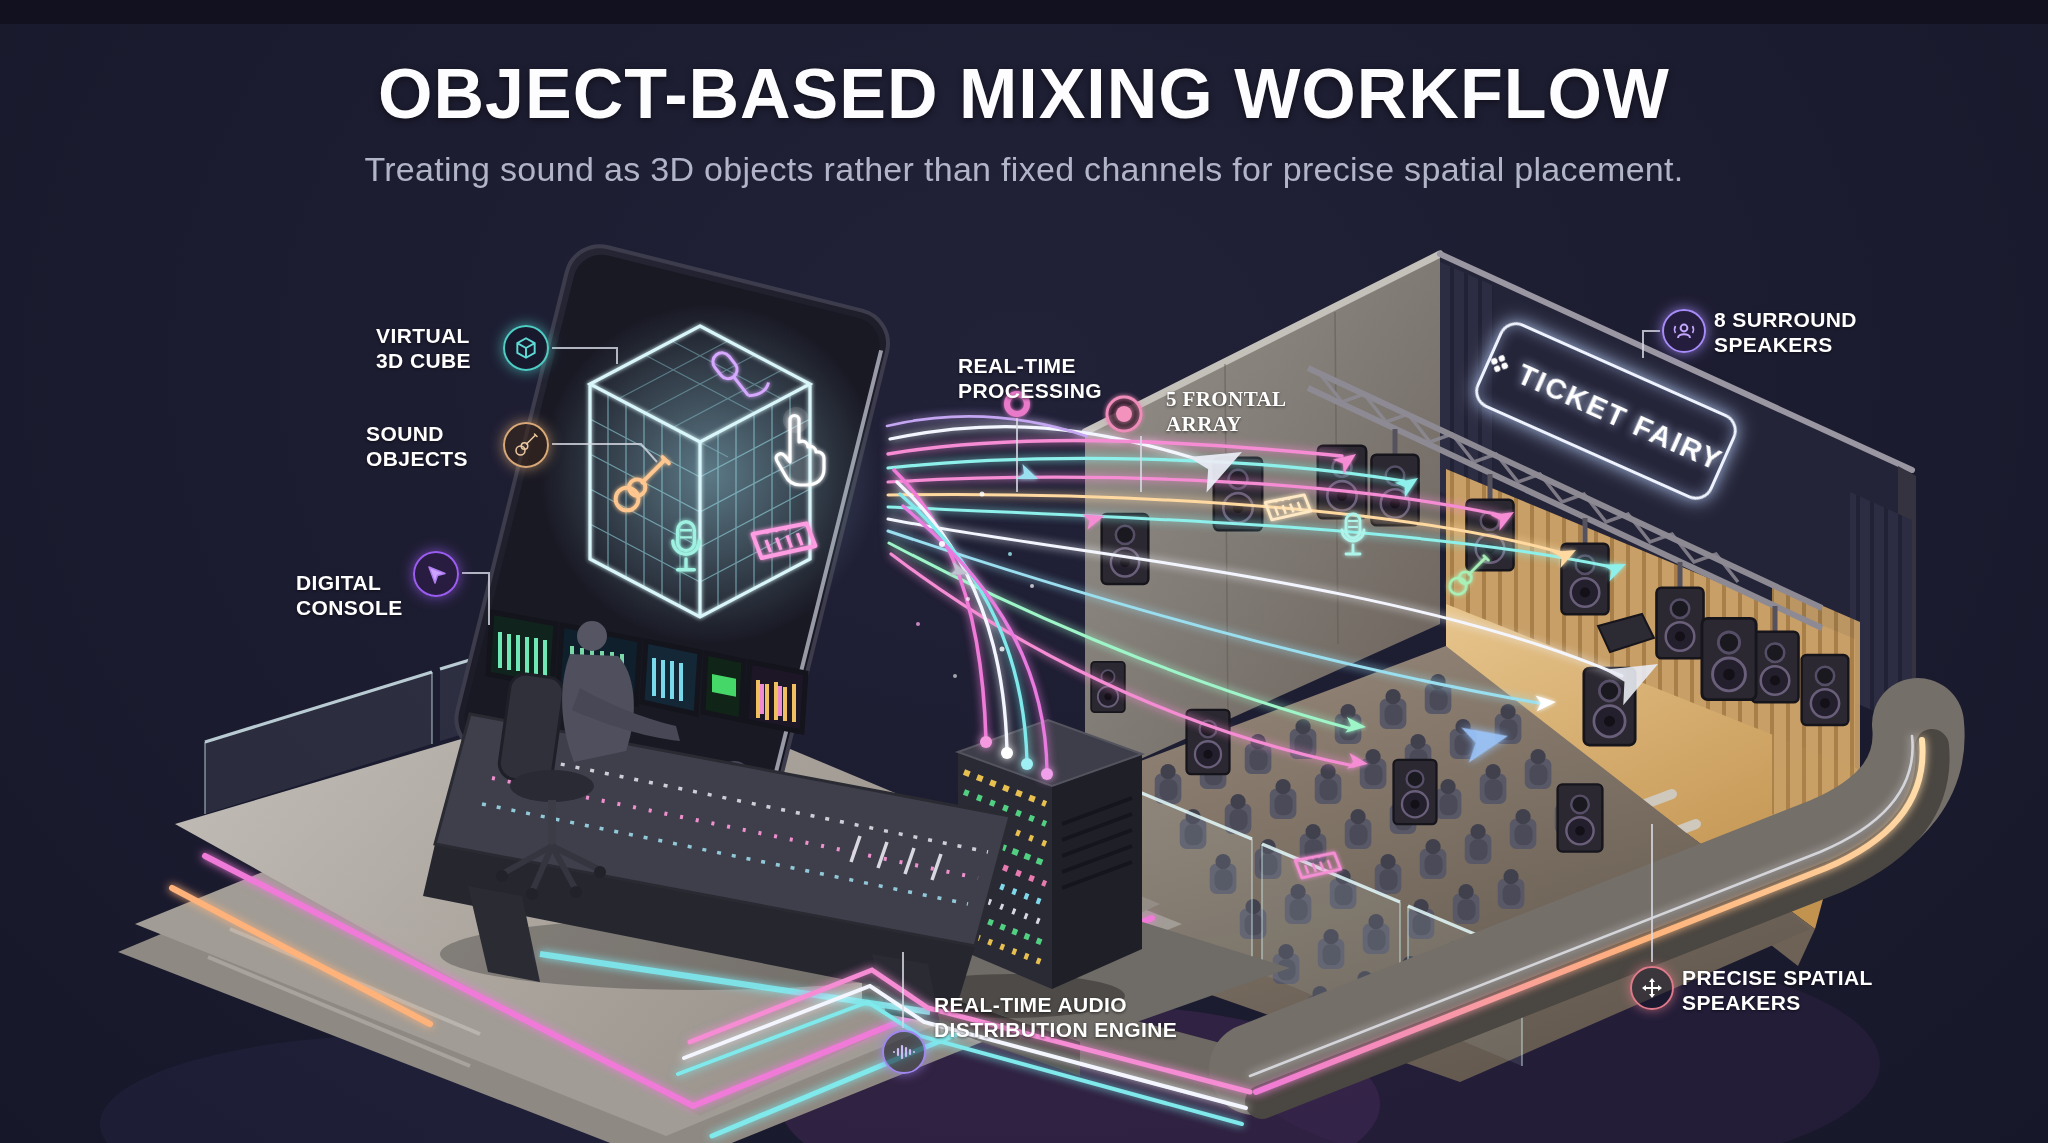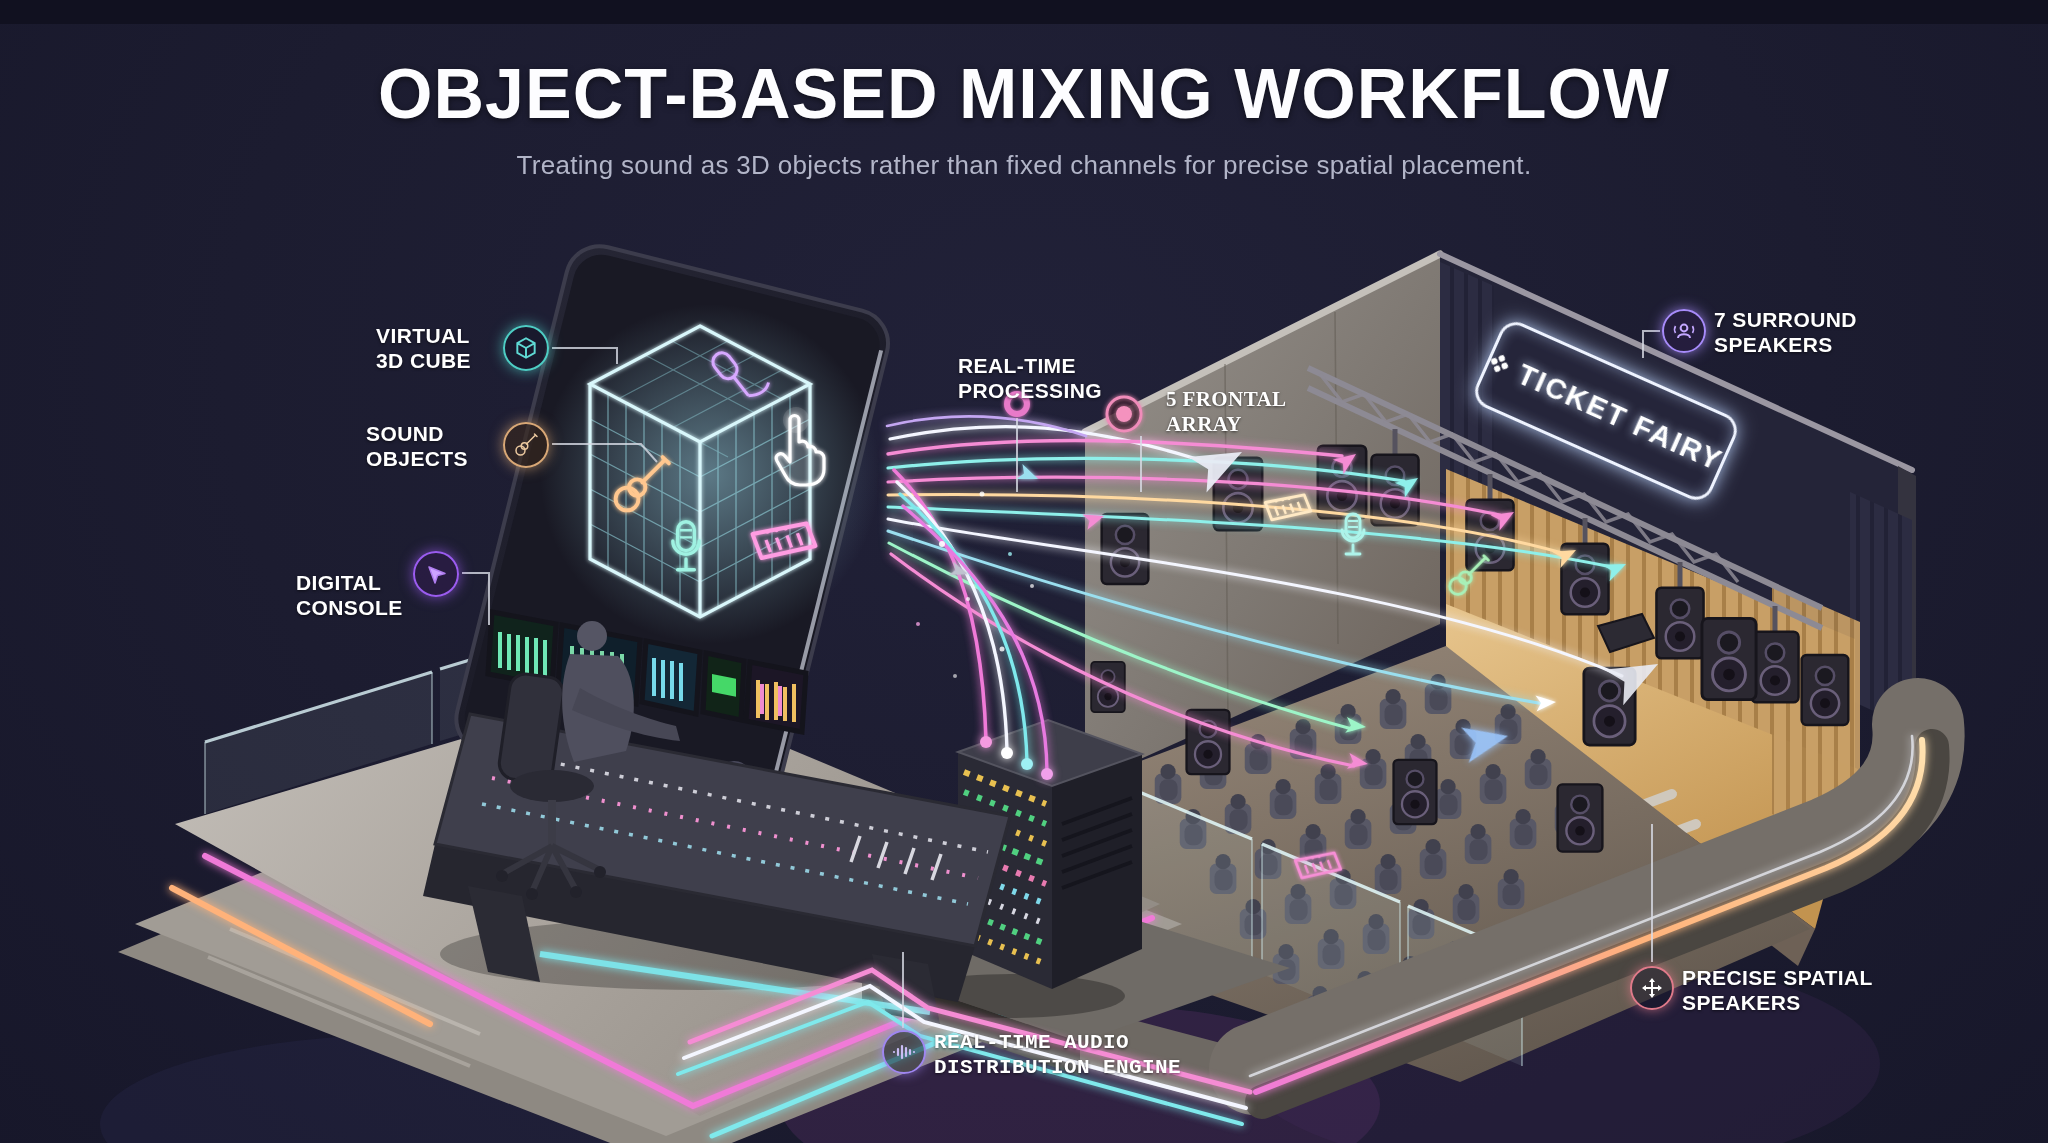--- a/index.html
+++ b/index.html
@@ -4,21 +4,21 @@
 <style>
   html,body{margin:0;padding:0;background:#111120;}
   .canvas{position:relative;width:2048px;height:1143px;overflow:hidden;
     background:radial-gradient(ellipse at 50% 30%, #212138 0%, #1c1c30 55%, #17172a 100%);
     font-family:"Liberation Sans", sans-serif;margin-top:24px;}
   svg.scene{position:absolute;left:0;top:0;}
   
   .titles{position:absolute;left:0;top:30px;width:100%;text-align:center;z-index:30;}
   .page-title{color:#fdfdff;font-size:70px;font-weight:800;letter-spacing:1px;margin:0;
     text-shadow:0 2px 6px rgba(0,0,0,.5);}
-  .page-subtitle{color:#b2b5c8;font-size:26px;font-weight:400;margin:16px 0 0 0;letter-spacing:.3px;}
+  .page-subtitle{color:#b2b5c8;font-size:34px;font-weight:400;margin:16px 0 0 0;letter-spacing:.3px;}
   
   .callout{position:absolute;z-index:40;color:#fff;font-size:21px;font-weight:800;
     line-height:1.2;letter-spacing:.4px;text-shadow:0 1px 3px rgba(0,0,0,.6);}
   .callout.r{}
   .badge{position:absolute;z-index:41;border-radius:50%;display:flex;align-items:center;justify-content:center;
     background:rgba(22,22,40,.55);box-sizing:border-box;}
   .badge svg{display:block;}
   .b-cube{width:46px;height:46px;border:2.5px solid #4ecdc4;box-shadow:0 0 14px rgba(78,205,196,.7);}
   .b-guitar{width:46px;height:46px;border:2.5px solid #d9a876;box-shadow:0 0 14px rgba(217,168,118,.7);background:rgba(58,40,28,.6);}
   .b-cursor{width:46px;height:46px;border:2.5px solid #9b5cf0;box-shadow:0 0 14px rgba(155,92,240,.7);background:rgba(50,28,78,.55);}
@@ -533,32 +533,32 @@
   <div>REAL-TIME</div>
   <div>PROCESSING</div>
 </div>
 
 <div class="callout" style="left:1166px;top:363px;font-family:Liberation Serif, serif;">
   <div>5 FRONTAL</div>
   <div>ARRAY</div>
 </div>
 
 <div class="callout" style="left:1714px;top:283px;">
-  <div>7 SURROUND</div>
+  <div>8 SURROUND</div>
   <div>SPEAKERS</div>
 </div>
 <div class="badge b-surround" style="left:1662px;top:285px;">
   <svg width="24" height="24" viewBox="0 0 24 24" fill="none" stroke="#c4a8ff" stroke-width="2">
     <circle cx="12" cy="9" r="3.4"></circle>
     <path d="M6,19 c0,-5 12,-5 12,0"></path>
     <path d="M3.5,7 a7,7 0 0 0 0,7 M20.5,7 a7,7 0 0 1 0,7" stroke-width="1.6"></path>
   </svg>
 </div>
 
-<div class="callout" style="left:934px;top:1006px;font-family:Liberation Mono, monospace;">
+<div class="callout" style="left:934px;top:968px;">
   <div>REAL-TIME AUDIO</div>
   <div>DISTRIBUTION ENGINE</div>
 </div>
 <div class="badge b-wave" style="left:882px;top:1006px;">
   <svg width="26" height="26" viewBox="0 0 26 26" stroke="#cabdf5" stroke-width="2.2" stroke-linecap="round">
     <path d="M3,13 v0.01 M7,10 v6 M11,7 v12 M15,9 v8 M19,11 v4 M23,13 v0.01"></path>
   </svg>
 </div>
 
 <div class="callout" style="left:1682px;top:941px;">

